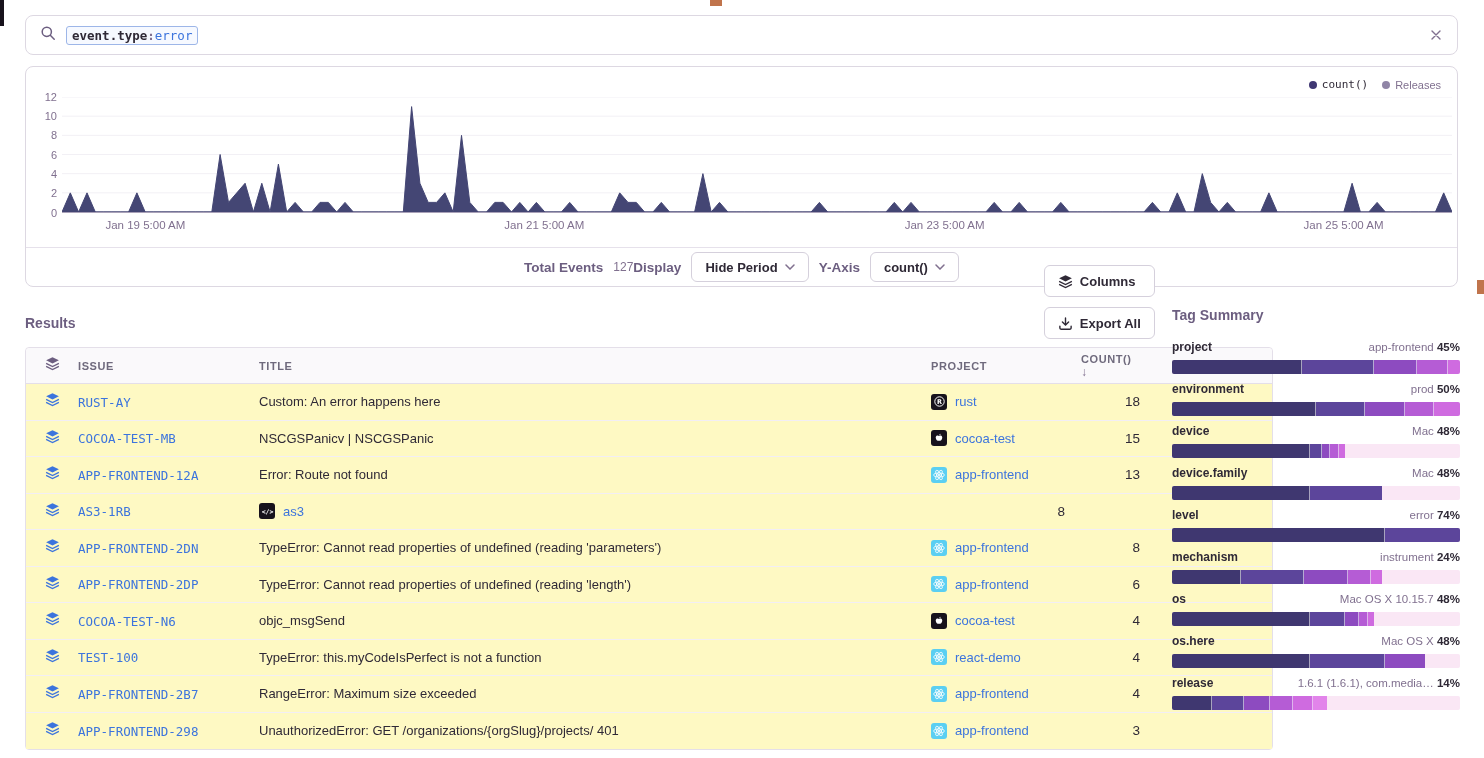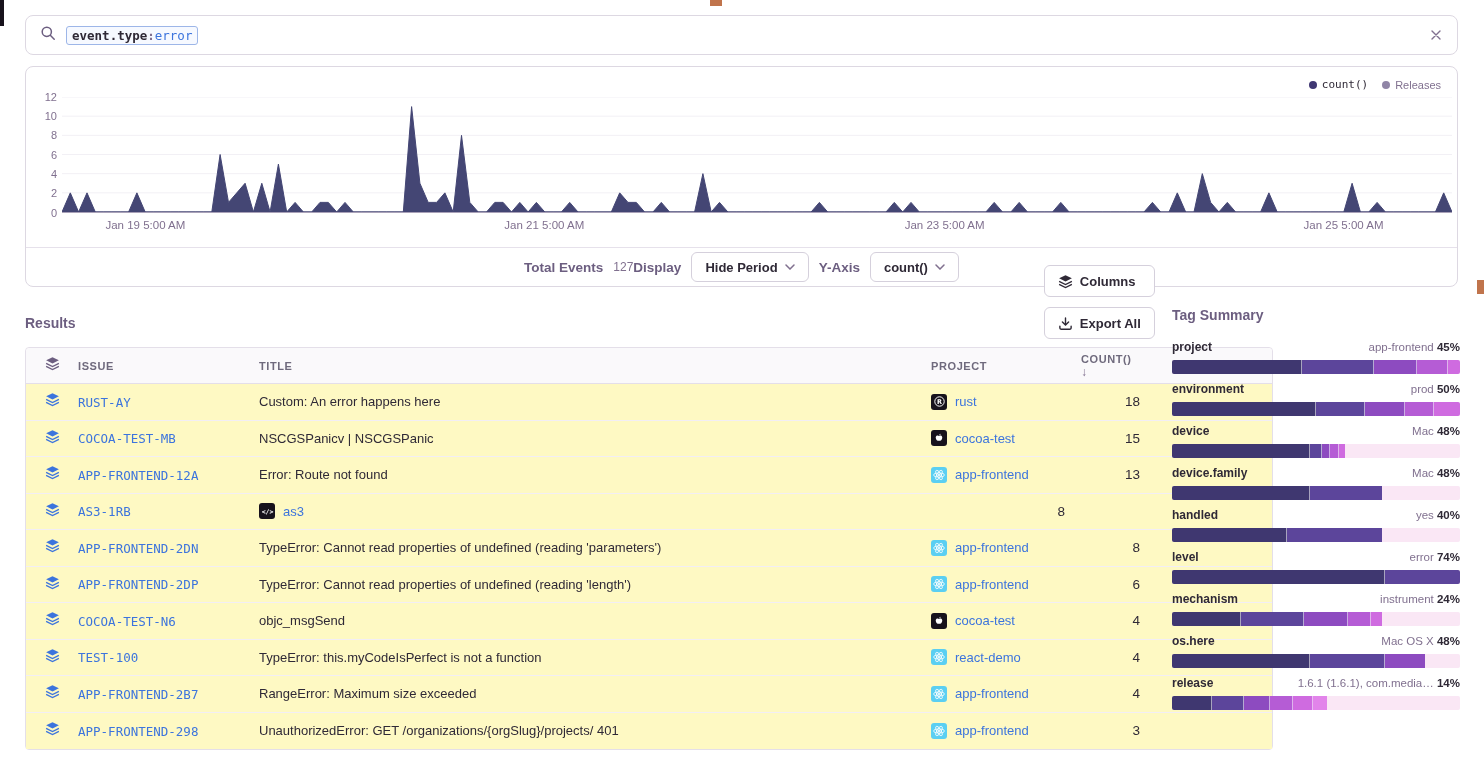--- a/index.html
+++ b/index.html
@@ -518,30 +518,20 @@
     <div class="tag-head">
       <span class="tag-name">device.family</span>
       <span class="tag-valwrap"><span>Mac </span><span class="tag-pct">48%</span></span>
     </div>
     <div class="tag-bar" style="background: rgb(250, 231, 245);">
           <div class="tag-seg" style="width: 48%; background: rgb(63, 55, 112);"></div>
           <div class="tag-seg" style="width: 25%; background: rgb(92, 69, 155);"></div>
         </div>
   </div>
 
-  <div class="tag-item">
-    <div class="tag-head">
-      <span class="tag-name">handled</span>
-      <span class="tag-valwrap"><span>yes </span><span class="tag-pct">40%</span></span>
-    </div>
-    <div class="tag-bar" style="background: rgb(250, 231, 245);">
-          <div class="tag-seg" style="width: 40%; background: rgb(63, 55, 112);"></div>
-          <div class="tag-seg" style="width: 33%; background: rgb(92, 69, 155);"></div>
-        </div>
-  </div>
 
   <div class="tag-item">
     <div class="tag-head">
       <span class="tag-name">level</span>
       <span class="tag-valwrap"><span>error </span><span class="tag-pct">74%</span></span>
     </div>
     <div class="tag-bar" style="background: rgb(250, 231, 245);">
           <div class="tag-seg" style="width: 74%; background: rgb(63, 55, 112);"></div>
           <div class="tag-seg" style="width: 26%; background: rgb(92, 69, 155);"></div>
         </div>
@@ -554,20 +544,33 @@
     </div>
     <div class="tag-bar" style="background: rgb(250, 231, 245);">
           <div class="tag-seg" style="width: 24%; background: rgb(63, 55, 112);"></div>
           <div class="tag-seg" style="width: 22%; background: rgb(92, 69, 155);"></div>
           <div class="tag-seg" style="width: 15%; background: rgb(141, 75, 192);"></div>
           <div class="tag-seg" style="width: 8%; background: rgb(181, 92, 213);"></div>
           <div class="tag-seg" style="width: 4%; background: rgb(207, 107, 224);"></div>
         </div>
   </div>
 
+  <div class="tag-item">
+    <div class="tag-head">
+      <span class="tag-name">os</span>
+      <span class="tag-valwrap"><span>Mac OS X 10.15.7 </span><span class="tag-pct">48%</span></span>
+    </div>
+    <div class="tag-bar" style="background: rgb(250, 231, 245);">
+          <div class="tag-seg" style="width: 48%; background: rgb(63, 55, 112);"></div>
+          <div class="tag-seg" style="width: 12%; background: rgb(92, 69, 155);"></div>
+          <div class="tag-seg" style="width: 5%; background: rgb(141, 75, 192);"></div>
+          <div class="tag-seg" style="width: 3%; background: rgb(181, 92, 213);"></div>
+          <div class="tag-seg" style="width: 2%; background: rgb(207, 107, 224);"></div>
+        </div>
+  </div>
 
   <div class="tag-item">
     <div class="tag-head">
       <span class="tag-name">os.here</span>
       <span class="tag-valwrap"><span>Mac OS X </span><span class="tag-pct">48%</span></span>
     </div>
     <div class="tag-bar" style="background: rgb(250, 231, 245);">
           <div class="tag-seg" style="width: 48%; background: rgb(63, 55, 112);"></div>
           <div class="tag-seg" style="width: 26%; background: rgb(92, 69, 155);"></div>
           <div class="tag-seg" style="width: 14%; background: rgb(141, 75, 192);"></div>

